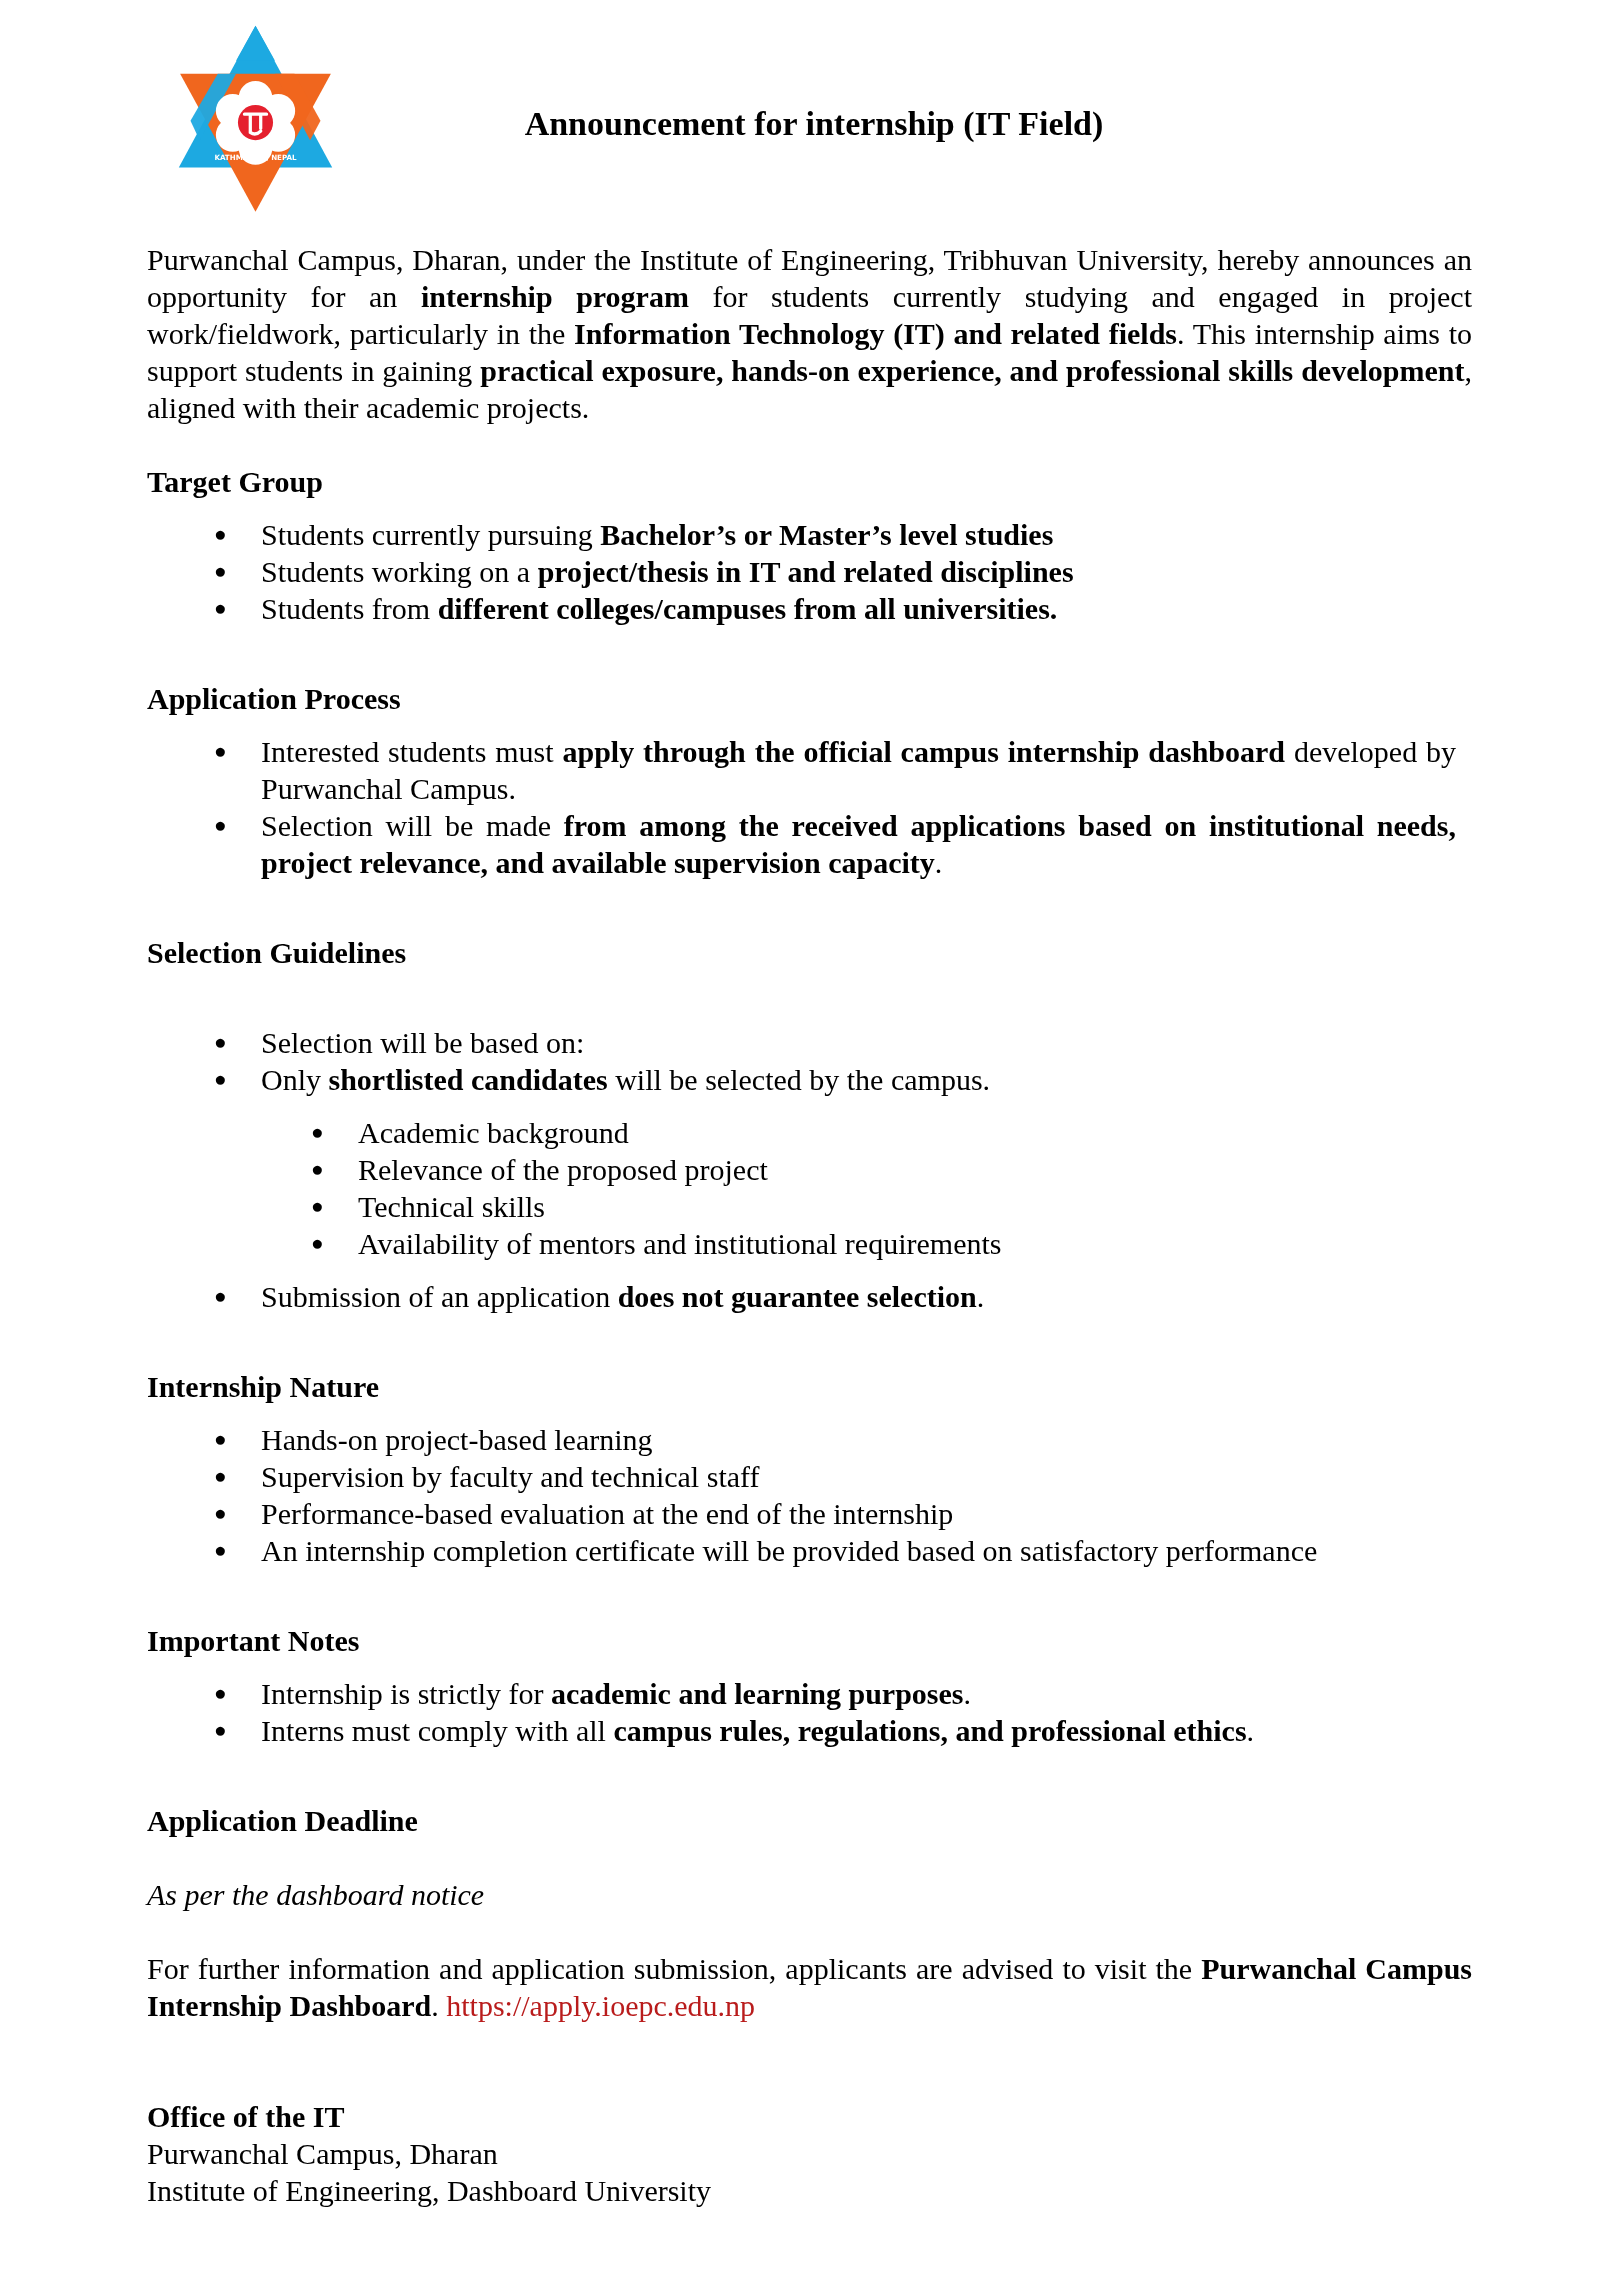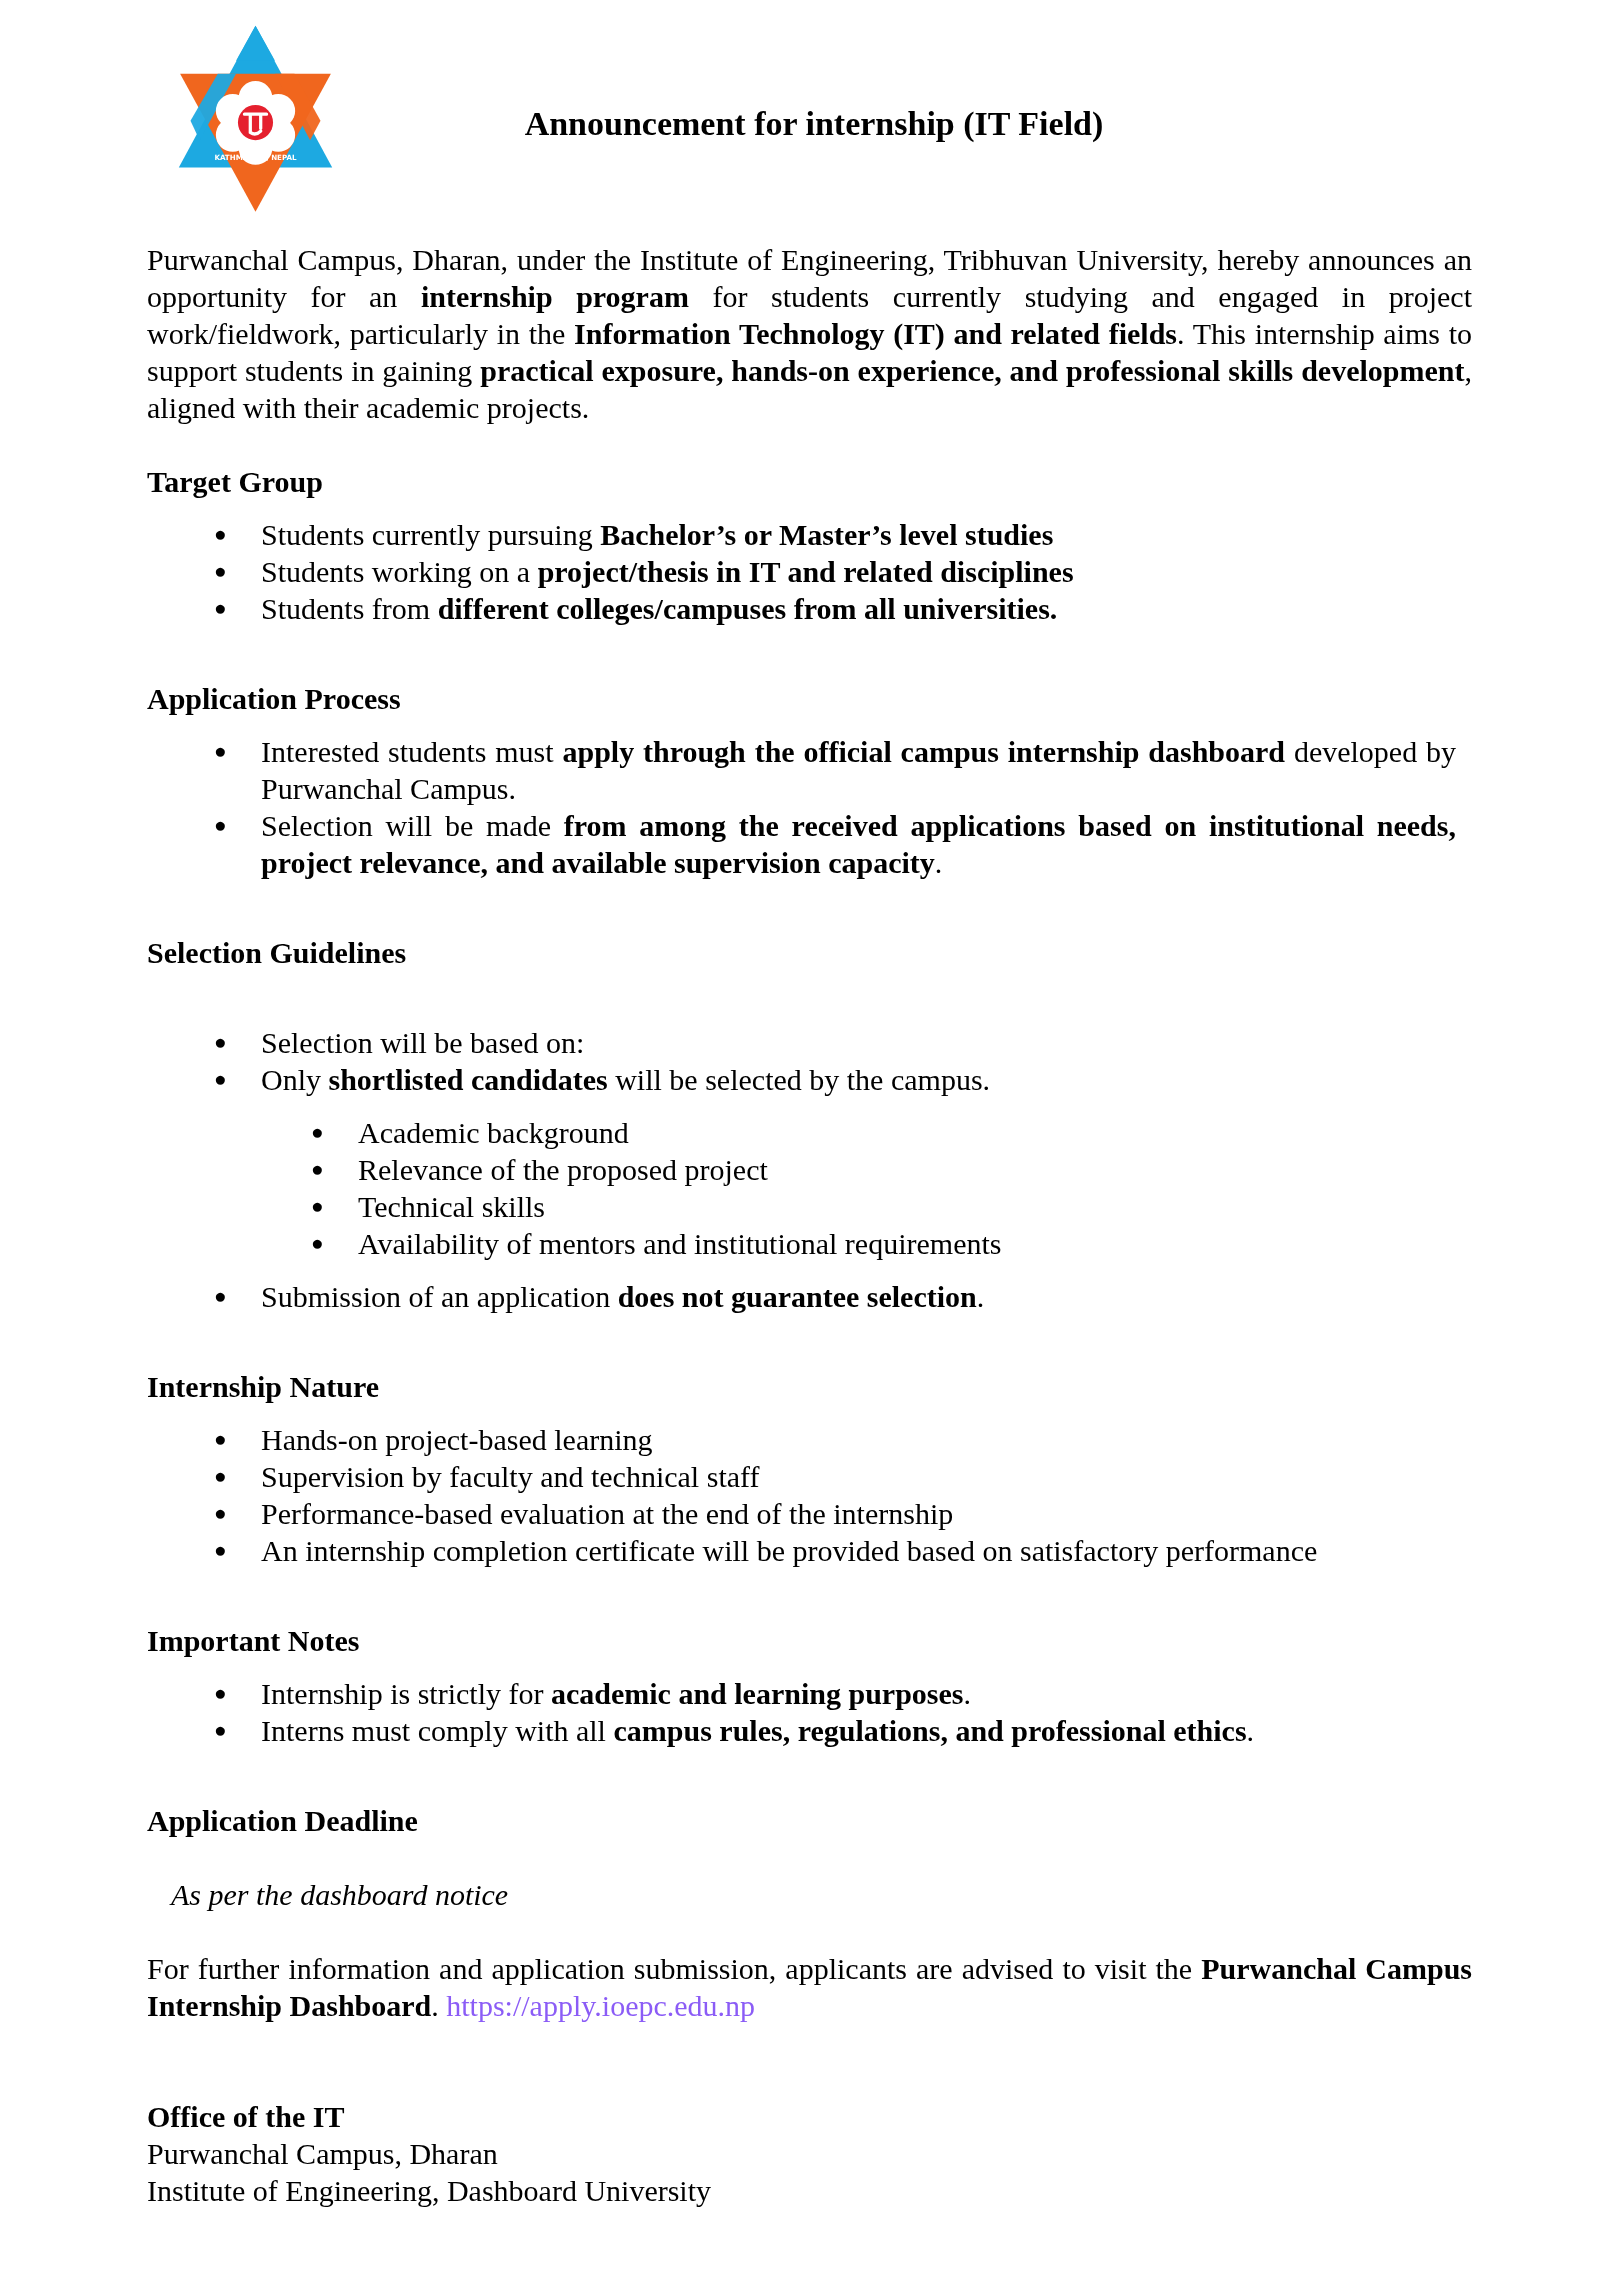--- a/index.html
+++ b/index.html
@@ -21,21 +21,21 @@
   .gap { height: 37px; }
   .heading { font-weight: bold; margin: 0; }
   ul.list { list-style: none; margin: 16px; padding: 0; }
   ul.list li { position: relative; padding-left: 98px; text-align: justify; }
   ul.list li::before {
     content: "\25CF"; position: absolute; left: 51px; top: 0; font-size: 21px;
   }
   ul.sub li { padding-left: 195px; }
   ul.sub li::before { left: 148px; }
   b { font-weight: bold; }
-  .italic { font-style: italic; margin-left: 24px; }
+  .italic { font-style: italic; }
 </style>
 </head>
 <body>
 
 <div class="logo">
   <svg width="169" height="192" viewBox="0 0 260 295">
 
     <polygon points="130,4 248,222 12,222" fill="#1DA9E1"></polygon>
 
     <polygon points="14,78 246,78 130,290" fill="#F0661E"></polygon>
@@ -121,21 +121,21 @@
   </ul>
 
   <div class="gap"></div>
 
   <p class="heading">Application Deadline</p>
   <div class="gap"></div>
   <p class="para italic">As per the dashboard notice</p>
 
   <div class="gap"></div>
 
-  <p class="para"><span>For further information and application submission, applicants are advised to visit the </span><b>Purwanchal Campus Internship Dashboard</b><span>. </span><a style="color:#8b5cf6;text-decoration:none;">https://apply.ioepc.edu.np</a></p>
+  <p class="para"><span>For further information and application submission, applicants are advised to visit the </span><b>Purwanchal Campus Internship Dashboard</b><span>. </span><a style="color:#b91c1c;text-decoration:none;">https://apply.ioepc.edu.np</a></p>
 
   <div class="gap"></div>
   <div class="gap"></div>
 
   <p class="heading">Office of the IT</p>
   <p class="para">Purwanchal Campus, Dharan</p>
   <p class="para">Institute of Engineering, Dashboard University</p>
 </div>
 
 

